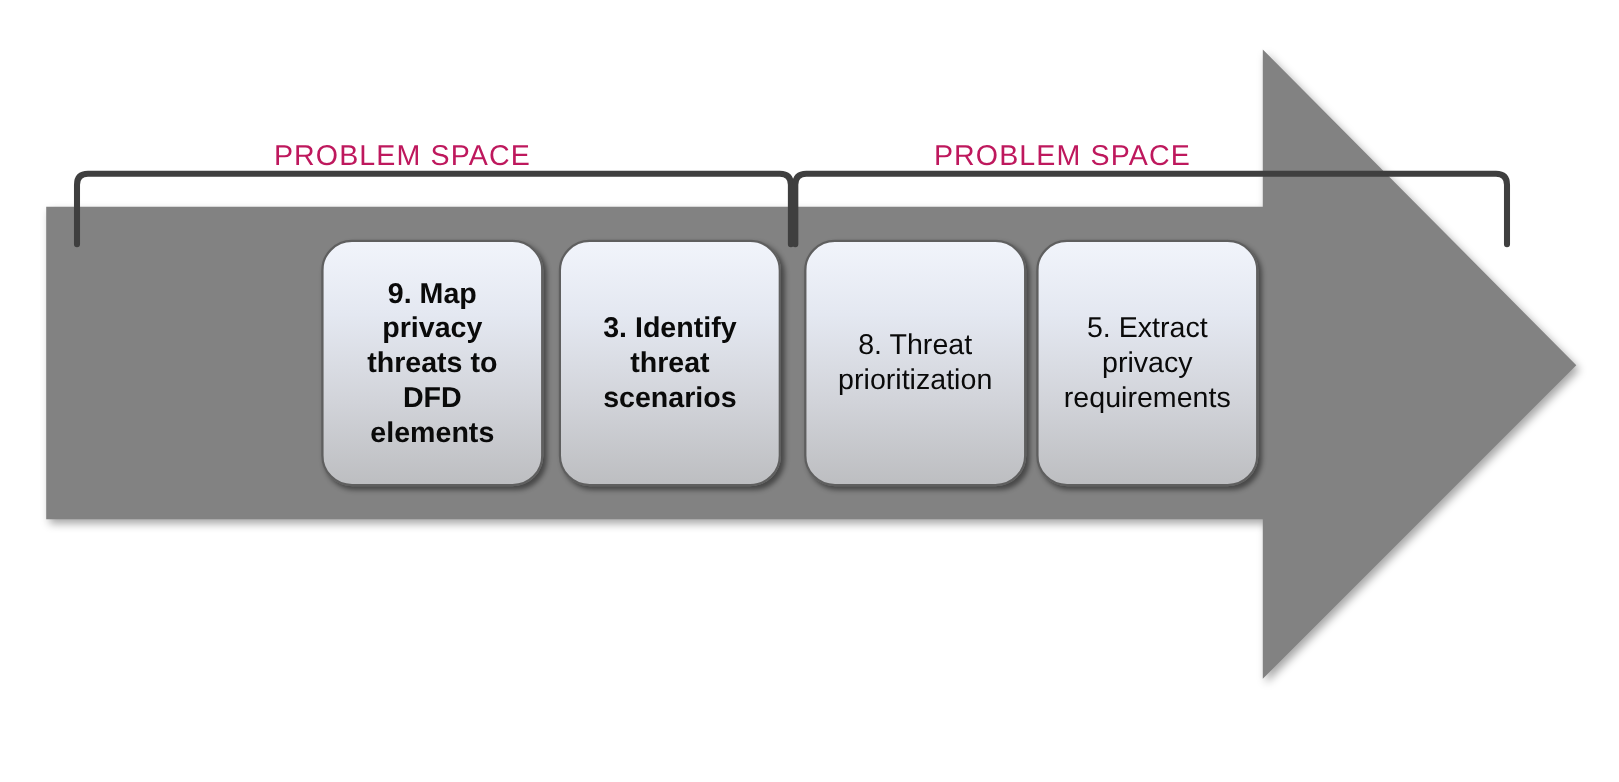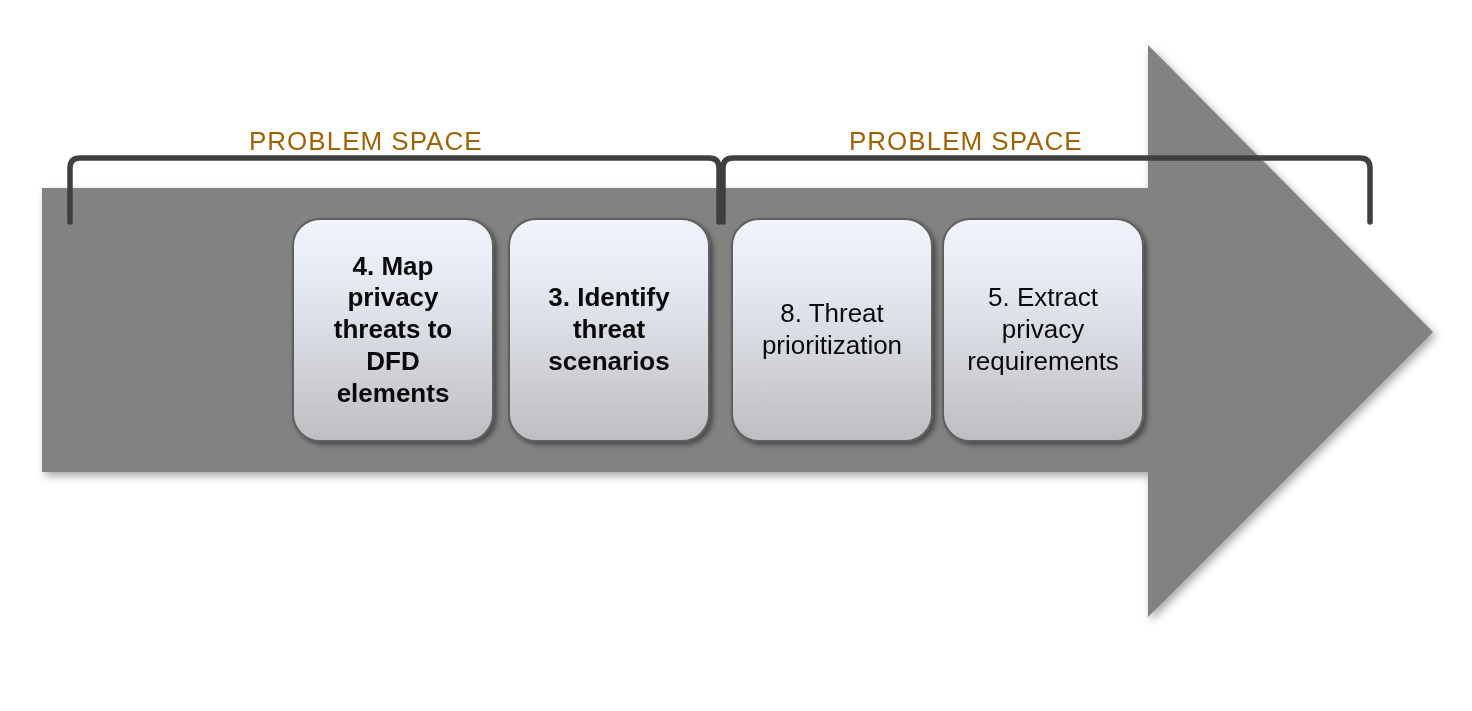--- a/index.html
+++ b/index.html
@@ -30,21 +30,21 @@
     fill: none;
     stroke: #3f3f3f;
     stroke-width: 5.5;
     stroke-linecap: round;
   }
   .space-label {
     position: absolute;
     top: 126px;
     font-size: 26px;
     letter-spacing: 1px;
-    color: #a16207;
+    color: #be185d;
     white-space: nowrap;
   }
   .space-label.problem { left: 249px; }
   .space-label.solution { left: 849px; }
   .step-box {
     position: absolute;
     top: 218px;
     width: 202px;
     height: 224px;
     box-sizing: border-box;
@@ -87,21 +87,21 @@
     <path class="bracket-path" d="M70,222 L70,168 Q70,158 80,158 L709,158 Q719,158 719,168 L719,222"></path>
     <path class="bracket-path" d="M723,222 L723,168 Q723,158 733,158 L1360,158 Q1370,158 1370,168 L1370,222"></path>
   </svg>
 
   <div class="space-label problem">PROBLEM SPACE</div>
 
   <div class="space-label solution">PROBLEM SPACE</div>
 
 
   <div class="step-box bold b2">
-    <span class="step-label">4. Map
+    <span class="step-label">9. Map
 privacy
 threats to
 DFD
 elements</span>
   </div>
 
   <div class="step-box bold b3">
     <span class="step-label">3. Identify
 threat
 scenarios</span>

